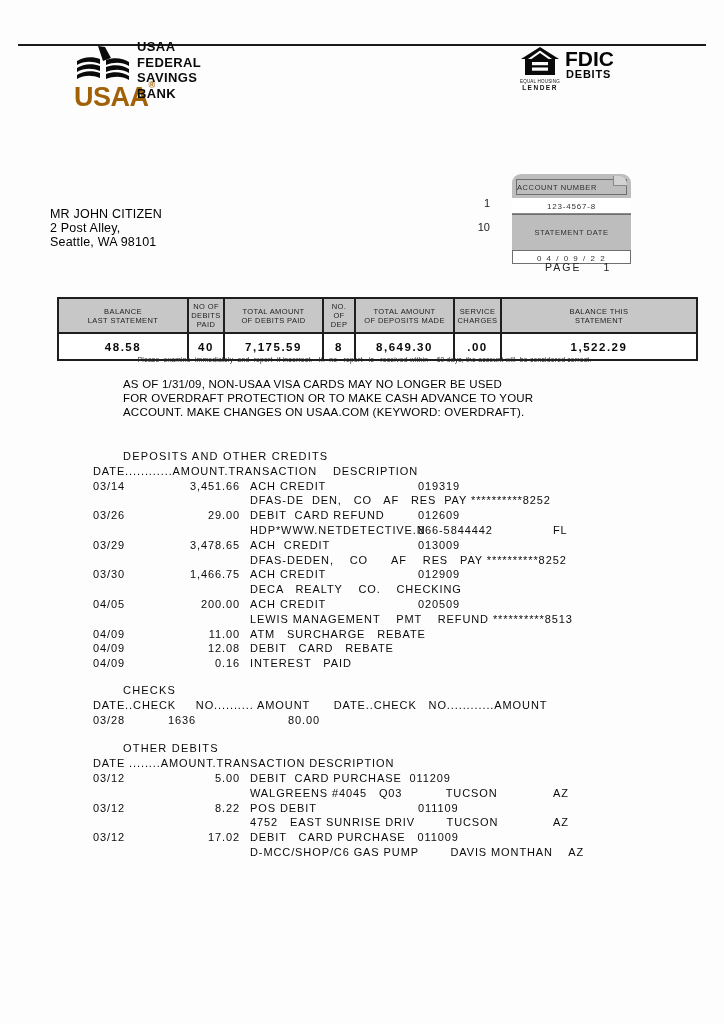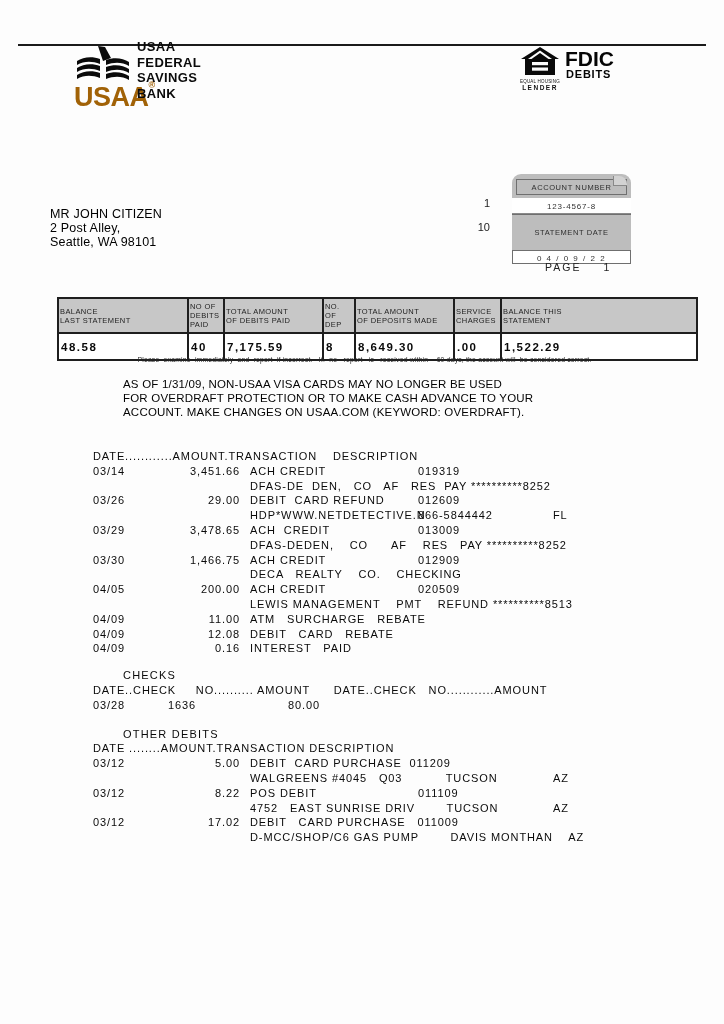--- a/index.html
+++ b/index.html
@@ -22,30 +22,30 @@
   .ehl-bottom{font-size:6.5px;font-weight:bold;letter-spacing:1.5px;color:#111;}
   .fdic-word{left:565px;top:47px;font-size:21px;font-weight:bold;letter-spacing:0px;color:#050505;}
   .fdic-insured{left:566px;top:68px;font-size:11px;font-weight:bold;letter-spacing:0.8px;color:#050505;}
   
   .recipient{left:50px;top:208px;font-size:12.5px;line-height:13.8px;letter-spacing:0.2px;color:#000;}
   .margin-marks{left:468px;top:197px;width:22px;text-align:right;font-size:11px;color:#222;}
   .margin-marks .m2{margin-top:12px;}
   
   .acct-box{left:512px;top:174px;width:119px;background:#bdbdbd;border-radius:9px 9px 2px 2px;padding:5px 0 0 0;}
   .acct-box .fold{position:absolute;top:2px;right:4px;width:13px;height:9px;border-left:1px solid #888;border-bottom:1px solid #888;border-radius:0 8px 0 0;background:#d2d2d2;}
-  .acct-label{margin:0 4px;border:1px solid #6f6f6f;font-size:7.5px;letter-spacing:0.6px;color:#2e2e2e;text-align:center;padding:3px 0 2px;}
+  .acct-label{margin:0 4px;border:1px solid #6f6f6f;font-size:7.5px;letter-spacing:0.6px;color:#2e2e2e;padding:3px 0 2px;}
   .acct-white{background:#fff;border-bottom:1px solid #8a8a8a;font-size:8px;letter-spacing:0.8px;color:#333;text-align:center;padding:4px 0 2px;margin-top:3px;}
   .acct-label2{border:1px solid #6f6f6f;border-left:0;border-right:0;font-size:7.5px;letter-spacing:0.6px;color:#2e2e2e;text-align:center;padding:13px 0;}
   .acct-white2{background:#fff;border:1px solid #6f6f6f;border-top:0;font-size:8px;letter-spacing:1.5px;color:#333;text-align:center;padding:3px 0 0;}
   
   .page-line{left:545px;top:261px;font-size:10.5px;letter-spacing:2px;color:#222;}
   .page-line .num{margin-left:22px;}
   
   .sum-table{left:57px;top:297px;border-collapse:collapse;table-layout:fixed;}
-  .sum-table td{border:2px solid #1e1e1e;vertical-align:middle;}
+  .sum-table td{border:2px solid #1e1e1e;vertical-align:middle;text-align:center;}
   .sum-table .hd{background:#c7c7c7;font-size:7.5px;letter-spacing:0.4px;color:#222;padding:3px 1px;white-space:pre-line;line-height:9px;height:24px;}
   .sum-table .val{background:#fff;font-size:11.5px;font-weight:bold;letter-spacing:1.5px;color:#090909;padding:5px 2px;height:15px;}
   .w1{width:126px}.w2{width:32px}.w3{width:95px}.w4{width:28px}.w5{width:95px}.w6{width:43px}.w7{width:192px}
   .examine{left:57px;top:356px;width:615px;text-align:center;font-size:6.8px;letter-spacing:0.2px;color:#2a2a2a;white-space:pre;}
   
   .notice{left:123px;top:377px;font-size:11.5px;line-height:14.2px;letter-spacing:0.2px;color:#040404;}
   
   .txn-area{left:93px;top:450px;width:580px;font-size:11px;letter-spacing:0.9px;color:#0a0a0a;}
   .sec-title{padding-left:30px;height:14.8px;letter-spacing:1.2px;}
   .cols-line{height:14.8px;white-space:pre;}
@@ -164,20 +164,21 @@
   <div class="abs examine">Please  examine  immediately  and  report  if incorrect.   If.  no   report   is   received within    60 days, the account will  be considered correct.</div>
 
   <div class="abs notice">
     <div>AS OF 1/31/09, NON-USAA VISA CARDS MAY NO LONGER BE USED</div>
     <div>FOR OVERDRAFT PROTECTION OR TO MAKE CASH ADVANCE  TO YOUR</div>
     <div>ACCOUNT. MAKE CHANGES ON USAA.COM (KEYWORD: OVERDRAFT).</div>
   </div>
 
   <div class="abs txn-area">
 
+    <div class="sec-title">DEPOSITS AND OTHER CREDITS</div>
     <div class="cols-line">DATE............AMOUNT.TRANSACTION    DESCRIPTION</div>
     <div>
 
         <div class="txn-row">
           <span class="c-date">03/14</span>
           <span class="c-amt">3,451.66</span>
           <span class="c-desc"><span>ACH CREDIT</span><span class="c-code">019319</span><span class="c-tail"></span></span>
         </div>
 
         <div class="txn-row">

